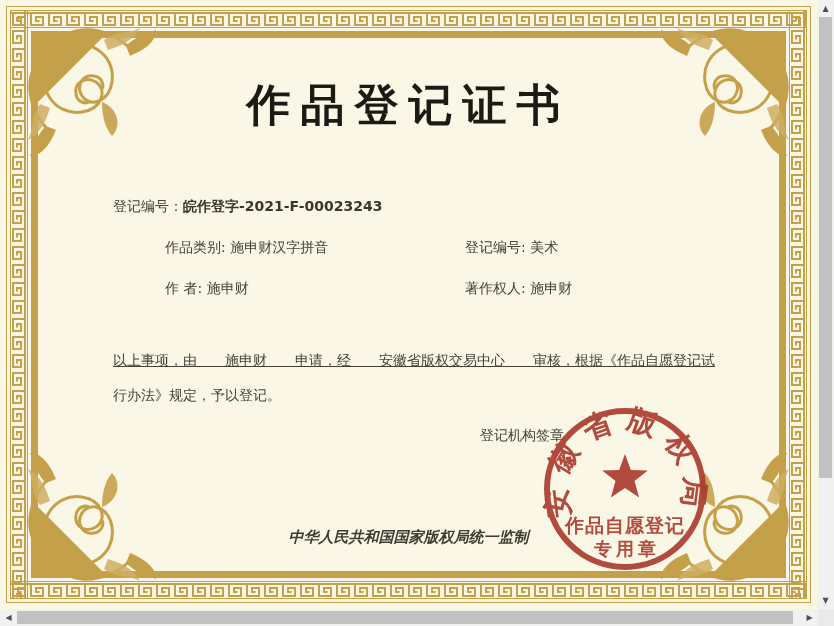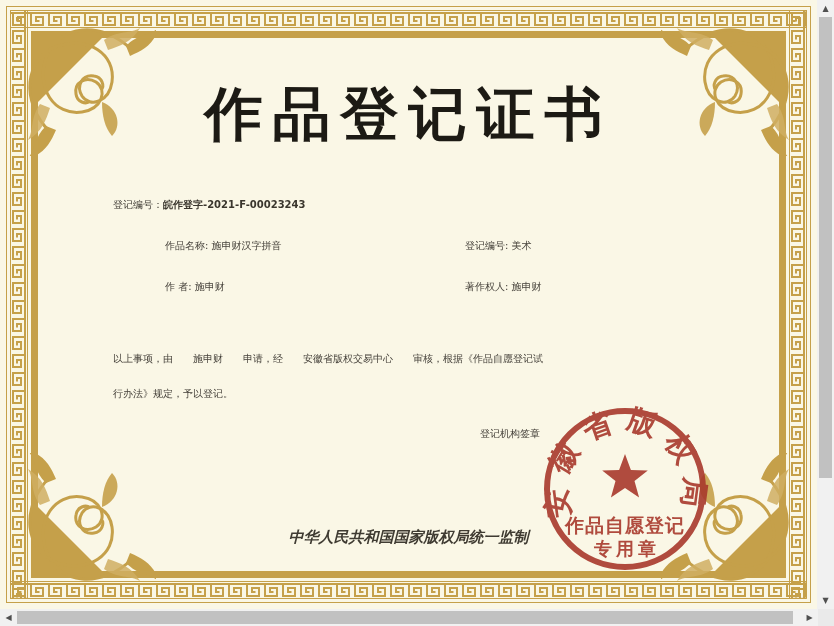--- a/index.html
+++ b/index.html
@@ -19,29 +19,29 @@
   .innerband { position:absolute; inset:31px; border:7px solid #c5a04a; pointer-events:none; }
 
   .corner { position:absolute; width:150px; height:150px; pointer-events:none; }
   .corner.tl { left:6px; top:6px; }
   .corner.tr { right:6px; top:6px; transform:scaleX(-1); }
   .corner.bl { left:6px; bottom:6px; transform:scaleY(-1); }
   .corner.br { right:6px; bottom:6px; transform:scale(-1,-1); }
 
   
   .title { position:absolute; left:0; right:0; top:76px; text-align:center;
-           font-family:"DejaVu Serif", serif; font-weight:bold; font-size:58px;
+           font-family:"DejaVu Serif", serif; font-weight:bold; font-size:44px;
            letter-spacing:10px; color:#1c1a14; }
-  .line { position:absolute; font-size:10px; color:#45413a; white-space:nowrap; }
+  .line { position:absolute; font-size:14px; color:#45413a; white-space:nowrap; }
   .reg-line { left:113px; top:198px; }
   .reg-line b { color:#3a362d; }
   .fld-l { left:165px; }
   .fld-r { left:465px; }
   .r1 { top:239px; } .r2 { top:280px; } .r3 { top:320px; }
-  .st1 { left:113px; top:352px; }
+  .st1 { left:113px; top:352px;text-decoration:underline; }
   .st2 { left:113px; top:387px; }
   .date-row { left:113px; top:426px; }
   .sign-row { left:480px; top:427px; }
   .footer { position:absolute; left:0; right:0; top:528px; text-align:center;
             font-size:15px; font-weight:bold; color:#3f3b32;font-style:italic; }
 
   .seal { position:absolute; left:540px; top:404px; width:170px; height:170px; opacity:.9; }
 
   
   .vsb { position:absolute; left:817px; top:0; width:17px; height:609px; background:#f1f1f1; }
@@ -123,21 +123,21 @@
         <use href="#crn"></use>
       </svg>
 
     <div class="title">作品登记证书</div>
 
     <div class="line reg-line">
       <span>登记编号：</span><b>皖作登字-2021-F-00023243</b>
     </div>
 
     <div class="line fld-l r1">
-      <span>作品名称:</span> <span>施申财汉字拼音</span>
+      <span>作品类别:</span> <span>施申财汉字拼音</span>
     </div>
     <div class="line fld-r r1">
       <span>登记编号:</span> <span>美术</span>
     </div>
     <div class="line fld-l r2">
       <span>作 者:</span> <span>施申财</span>
     </div>
     <div class="line fld-r r2">
       <span>著作权人:</span> <span>施申财</span>
     </div>

